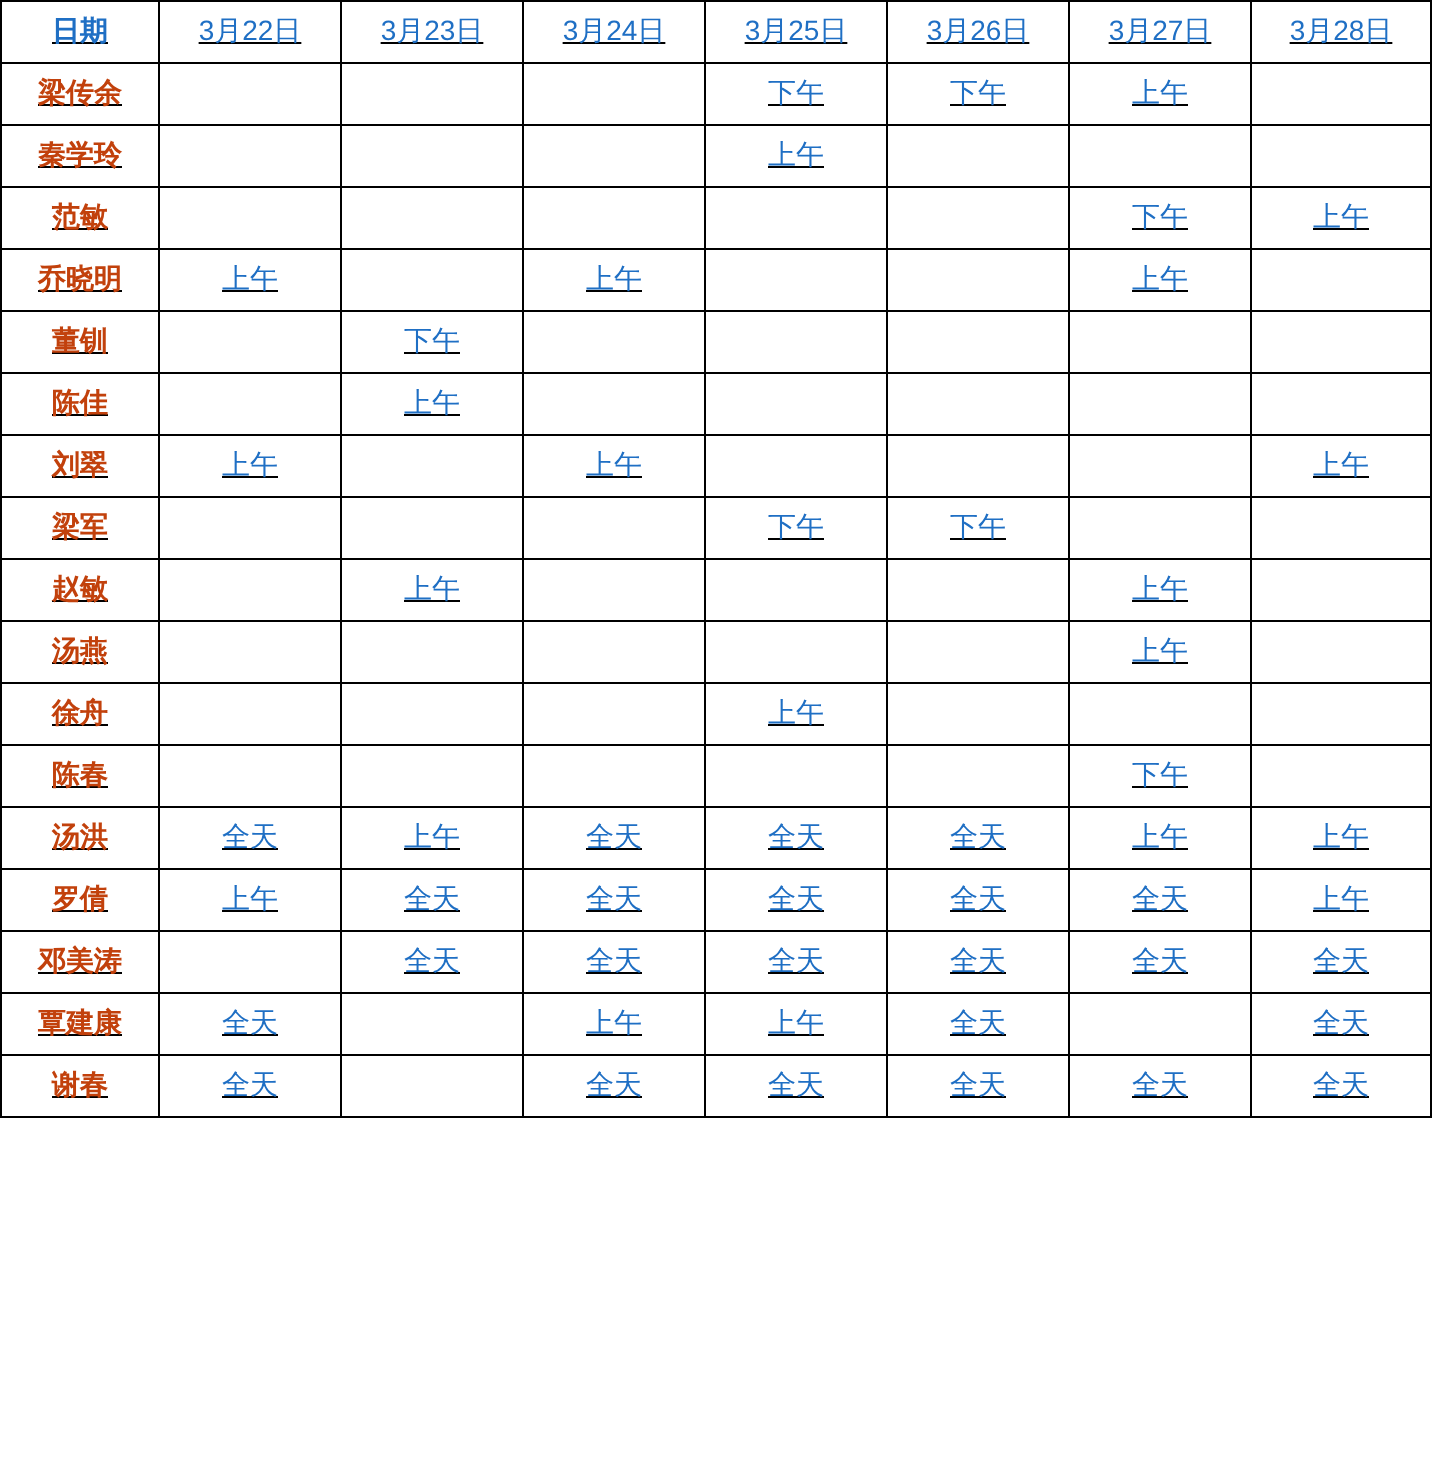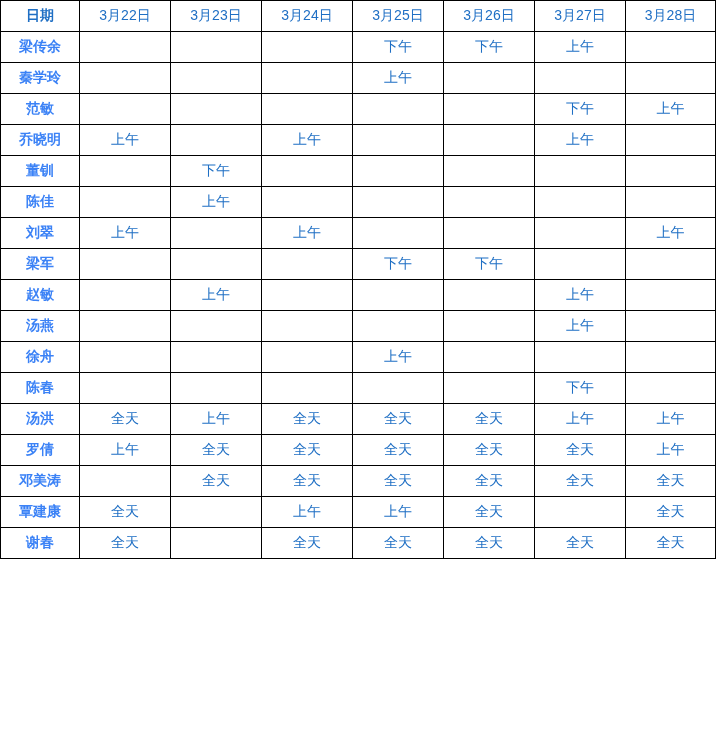--- a/index.html
+++ b/index.html
@@ -9,39 +9,40 @@
   }
   body {
     width: 721px;
     height: 739px;
     font-family: "Liberation Sans", "DejaVu Sans", sans-serif;
   }
   table.schedule {
     border-collapse: collapse;
     width: 660px;
     table-layout: fixed;
+    text-decoration: underline;
   }
   table.schedule td {
     border: 1px solid #000000;
     text-align: center;
     vertical-align: middle;
     font-size: 14px;
     color: #1f6fc4;
     height: 30px;
     padding: 0;
     overflow: hidden;
     white-space: nowrap;
   }
   table.schedule tr.header-row td {
     font-size: 14px;
     color: #1f6fc4;
   }
   table.schedule td.name-cell {
     font-weight: bold;
-    color: #3b82f6;
+    color: #c2410c;
   }
   table.schedule td.head-label {
     font-weight: bold;
     color: #1565c0;
   }
   table.schedule td.empty-cell {
     color: transparent;
   }
   col.col-name { width: 79px; }
   col.col-day { width: 91px; }

